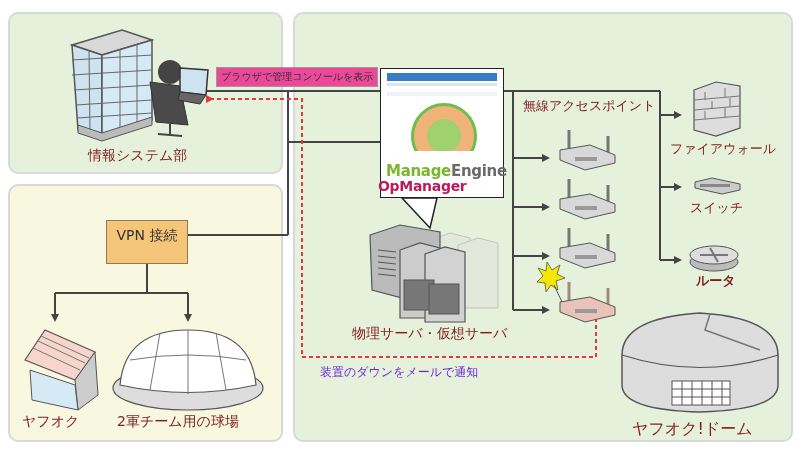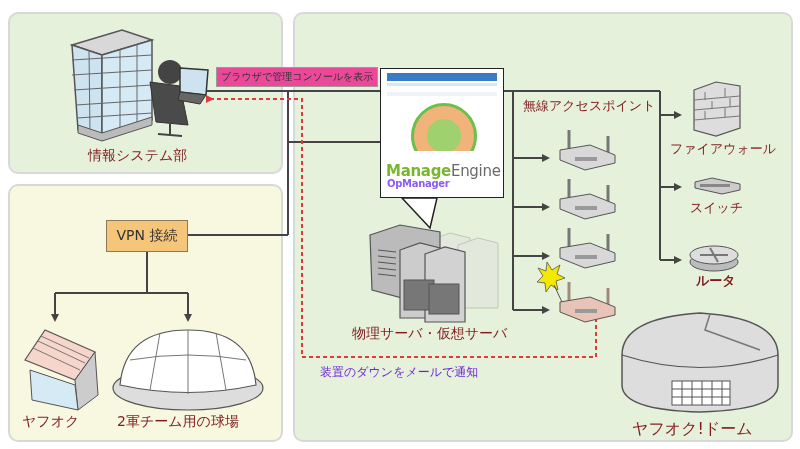--- a/index.html
+++ b/index.html
@@ -4,25 +4,25 @@
 <style>
   html,body{margin:0;padding:0;background:#ffffff;}
   body{width:800px;height:449px;position:relative;overflow:hidden;font-family:"DejaVu Sans","Liberation Sans",sans-serif;color:#333;}
   .panel{position:absolute;border:2px solid #d8d8d8;border-radius:10px;box-sizing:border-box;}
   #p-it{left:8px;top:12px;width:275px;height:162px;background:#e6f1dc;}
   #p-farm{left:8px;top:184px;width:275px;height:258px;background:#f8f7df;}
   #p-dome{left:293px;top:12px;width:500px;height:430px;background:#e6f1dc;}
   svg#diagram{position:absolute;left:0;top:0;}
   .lbl{position:absolute;font-size:14px;color:#7f1d1d;white-space:nowrap;}
   .tip{position:absolute;left:216px;top:67px;height:18px;line-height:18px;padding:0 4px;background:#ec4899;border:1px solid #9a9a9a;font-size:10px;color:#333;white-space:nowrap;}
-  .vpn{position:absolute;left:106px;top:220px;width:82px;height:32px;line-height:28px;text-align:center;background:#f5c57a;border:1px solid #8a7a5a;font-size:14px;color:#333;box-sizing:border-box;}
+  .vpn{position:absolute;left:106px;top:220px;width:82px;height:44px;line-height:28px;text-align:center;background:#f5c57a;border:1px solid #8a7a5a;font-size:14px;color:#333;box-sizing:border-box;}
   .callout{position:absolute;left:380px;top:68px;width:124px;height:130px;background:#fff;border:1.5px solid #222;box-sizing:border-box;}
   .logo1{position:absolute;left:386px;top:162px;font-size:15px;font-weight:bold;color:#7ab62e;white-space:nowrap;letter-spacing:-0.3px;}
-  .logo1 .light{font-weight:normal;color:#6a6a6a;margin-top:40px;}
-  .logo2{position:absolute;left:387px;top:178px;font-size:10px;font-weight:bold;color:#8b5cf6;white-space:nowrap;letter-spacing:-0.3px;}
+  .logo1 .light{font-weight:bold;color:#6a6a6a;margin-top:40px;}
+  .logo2{position:absolute;left:378px;top:178px;font-size:14px;font-weight:bold;color:#be185d;white-space:nowrap;letter-spacing:-0.3px;}
   .alert{position:absolute;left:320px;top:364px;font-size:12px;color:#6d28d9;white-space:nowrap;font-family:Liberation Mono, monospace;}
 </style>
 </head>
 <body>
 
 <div class="panel" id="p-it"></div>
 <div class="panel" id="p-farm"></div>
 <div class="panel" id="p-dome"></div>
 
 <svg id="diagram" width="800" height="449" viewBox="0 0 800 449">

